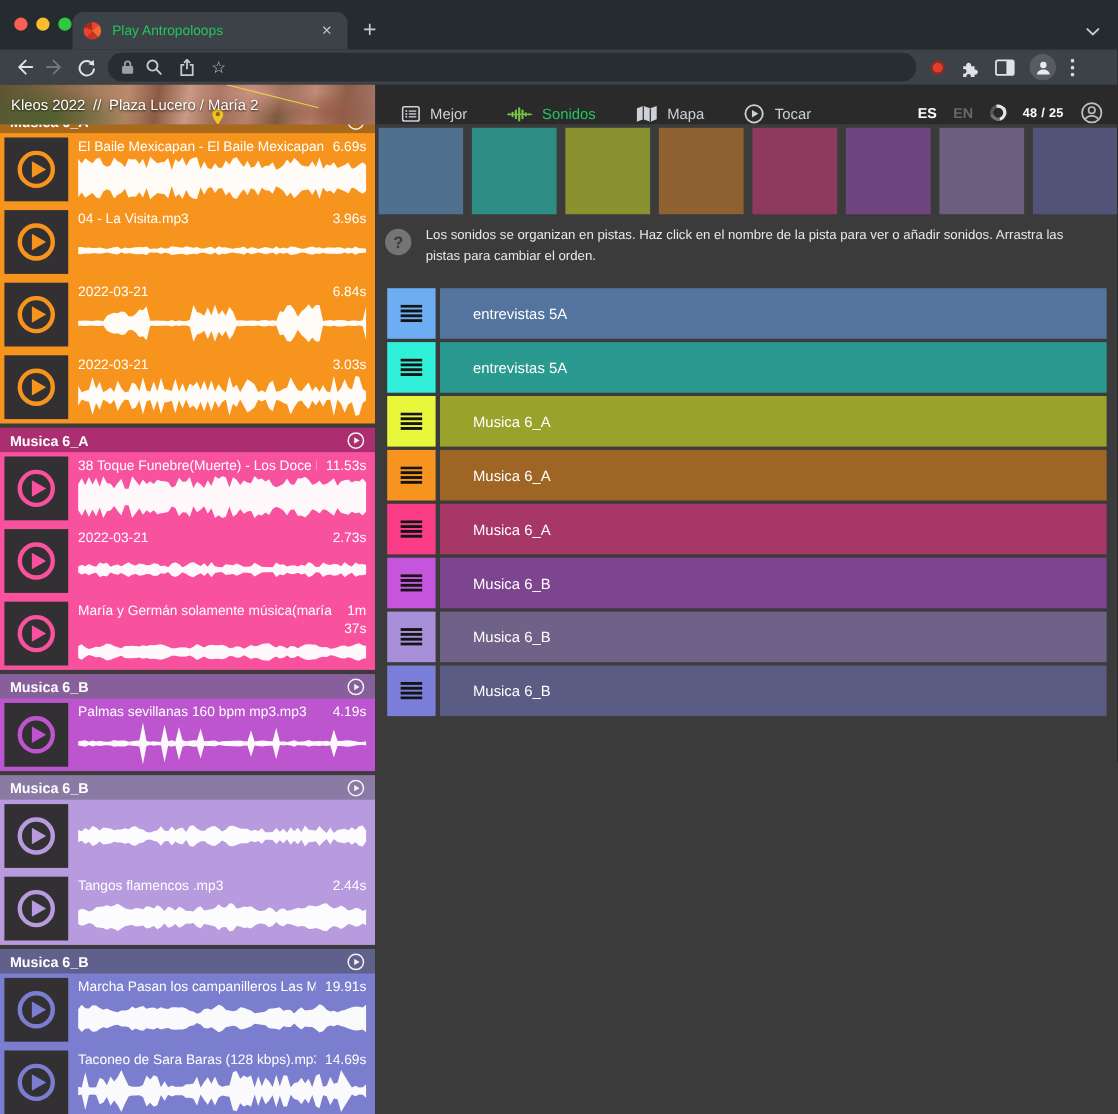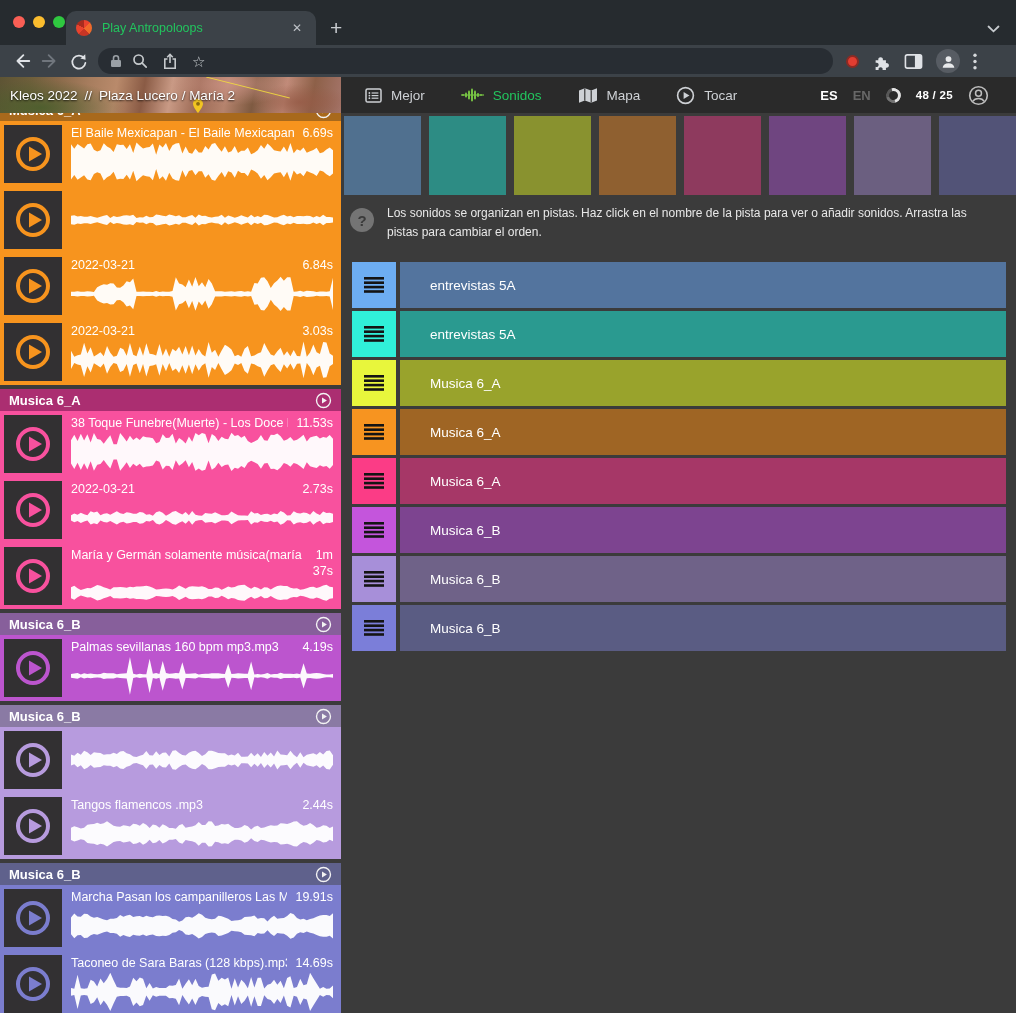--- a/index.html
+++ b/index.html
@@ -28,38 +28,38 @@
   .url{font-size:13px;margin-left:9px;white-space:nowrap;overflow:hidden;flex:1;}
   .url .host{color:#e8eaed;}.url .path{color:#9aa0a6;}
   .pill-icons{display:flex;align-items:center;gap:15px;margin-left:10px;}
   .ext-icons{display:flex;align-items:center;gap:13px;margin-left:13px;}
   .rec{width:13px;height:13px;border-radius:50%;background:#e23d31;border:2px solid #8d2a23;}
   .avatar{width:24px;height:24px;border-radius:50%;background:#575c63;display:flex;
           align-items:center;justify-content:center;}
   .star{color:#c6cacd;font-size:15px;line-height:1;}
 
   
-  .appheader{height:36px;background:#2a2a2a;display:flex;align-items:center;}
+  .appheader{height:36px;background:#2a2a2a;display:flex;align-items:flex-end;}
   .crumb{width:341px;height:36px;flex:none;position:relative;display:flex;align-items:center;
          padding-left:10px;overflow:hidden;
          background:
            radial-gradient(ellipse 120px 40px at 12% 85%, rgba(74,94,44,.9), rgba(74,94,44,0) 70%),
            radial-gradient(ellipse 90px 30px at 68% 20%, rgba(208,150,138,.7), rgba(208,150,138,0) 70%),
            radial-gradient(ellipse 70px 26px at 88% 70%, rgba(150,90,70,.8), rgba(150,90,70,0) 70%),
            linear-gradient(100deg,#5d5434 0%,#6e5f3b 9%,#8a6a4a 17%,#a77d5e 26%,#b98a6b 34%,
              #8a5b45 42%,#c99a85 50%,#9c6a55 58%,#b5836d 66%,#7e5a41 74%,#c08a78 83%,#8d6048 91%,#a5756a 100%);}
   .crumb-line{position:relative;color:#fff;font-size:13.5px;display:flex;gap:7px;align-items:center;
          text-shadow:0 1px 2px rgba(0,0,0,.8);white-space:nowrap;}
   .boundary{position:absolute;left:205px;top:10px;width:86px;border-top:1.6px solid rgba(244,222,60,.85);
          transform:rotate(14deg);}
   .pin{position:absolute;left:192px;top:21px;}
   .nav{display:flex;align-items:center;gap:36px;margin-left:24px;}
   .nav-item{display:flex;align-items:center;gap:9px;color:#ced1d5;font-size:13.5px;}
   .nav-item.active{color:#22c55e;}
-  .hdr-right{margin-left:auto;display:flex;align-items:center;gap:15px;padding-right:27px;}
+  .hdr-right{margin-left:auto;display:flex;align-items:center;gap:15px;padding-right:13px;}
   .lang-es{color:#fff;font-weight:700;font-size:13px;}
   .lang-en{color:#686868;font-weight:700;font-size:13px;}
   .spinner{width:15px;height:15px;border-radius:50%;flex:none;transform:rotate(30deg);
            border:3px solid rgba(255,255,255,.88);border-left-color:rgba(255,255,255,.22);
            border-bottom-color:rgba(255,255,255,.35);}
   .counter{color:#fff;font-size:11.5px;font-weight:700;letter-spacing:.3px;}
 
   
   .content{display:flex;height:900px;overflow:hidden;}
   .sidebar{width:341px;flex:none;background:#3b3b3b;overflow:hidden;}
@@ -267,20 +267,24 @@
             </div>
           </div>
           <div class="clip">
             <div class="clip-btn">
               <svg width="38" height="38" viewBox="0 0 38 38">
                 <circle cx="19" cy="19" r="15" fill="none" stroke="#F7941E" stroke-width="4"></circle>
                 <polygon points="15,11.5 28,19 15,26.5" fill="#F7941E"></polygon>
               </svg>
             </div>
             <div class="clip-main">
+              <div class="clip-head">
+                <span class="clip-name">04 - La Visita.mp3</span>
+                <span class="clip-dur">3.96s</span>
+              </div>
               <svg class="wave" viewBox="0 0 264 26" preserveAspectRatio="none">
                 <path d="M0.0,11.1 L3.3,10.9 L6.6,11.4 L9.9,11.2 L13.2,11.5 L16.5,11.5 L19.8,11.2 L23.1,11.6 L26.4,12.0 L29.7,11.5 L33.0,11.1 L36.3,10.8 L39.6,12.1 L42.9,11.2 L46.2,11.6 L49.5,11.4 L52.8,11.0 L56.1,10.9 L59.4,11.1 L62.7,10.6 L66.0,12.1 L69.3,11.8 L72.6,11.9 L75.9,11.1 L79.2,11.8 L82.5,11.6 L85.8,10.5 L89.1,10.8 L92.4,11.1 L95.7,11.3 L99.0,10.5 L102.3,10.9 L105.6,11.3 L108.9,10.9 L112.2,11.8 L115.5,11.8 L118.8,11.2 L122.1,10.8 L125.4,12.0 L128.7,10.5 L132.0,11.2 L135.3,11.1 L138.6,11.7 L141.9,11.9 L145.2,11.5 L148.5,11.4 L151.8,10.7 L155.1,12.0 L158.4,11.0 L161.7,11.4 L165.0,12.0 L168.3,11.5 L171.6,10.9 L174.9,11.4 L178.2,11.9 L181.5,10.7 L184.8,11.8 L188.1,11.2 L191.4,11.8 L194.7,10.6 L198.0,10.8 L201.3,11.3 L204.6,11.9 L207.9,11.8 L211.2,11.1 L214.5,10.7 L217.8,11.4 L221.1,11.1 L224.4,11.8 L227.7,11.2 L231.0,11.2 L234.3,11.3 L237.6,11.1 L240.9,11.2 L244.2,11.9 L247.5,11.2 L250.8,11.8 L254.1,10.7 L257.4,11.7 L260.7,11.7 L264.0,11.9 L264.0,14.1 L260.7,14.3 L257.4,14.3 L254.1,15.3 L250.8,14.2 L247.5,14.8 L244.2,14.1 L240.9,14.8 L237.6,14.9 L234.3,14.7 L231.0,14.8 L227.7,14.8 L224.4,14.2 L221.1,14.9 L217.8,14.6 L214.5,15.3 L211.2,14.9 L207.9,14.2 L204.6,14.1 L201.3,14.7 L198.0,15.2 L194.7,15.4 L191.4,14.2 L188.1,14.8 L184.8,14.2 L181.5,15.3 L178.2,14.1 L174.9,14.6 L171.6,15.1 L168.3,14.5 L165.0,14.0 L161.7,14.6 L158.4,15.0 L155.1,14.0 L151.8,15.3 L148.5,14.6 L145.2,14.5 L141.9,14.1 L138.6,14.3 L135.3,14.9 L132.0,14.8 L128.7,15.5 L125.4,14.0 L122.1,15.2 L118.8,14.8 L115.5,14.2 L112.2,14.2 L108.9,15.1 L105.6,14.7 L102.3,15.1 L99.0,15.5 L95.7,14.7 L92.4,14.9 L89.1,15.2 L85.8,15.5 L82.5,14.4 L79.2,14.2 L75.9,14.9 L72.6,14.1 L69.3,14.2 L66.0,13.9 L62.7,15.4 L59.4,14.9 L56.1,15.1 L52.8,15.0 L49.5,14.6 L46.2,14.4 L42.9,14.8 L39.6,13.9 L36.3,15.2 L33.0,14.9 L29.7,14.5 L26.4,14.0 L23.1,14.4 L19.8,14.8 L16.5,14.5 L13.2,14.5 L9.9,14.8 L6.6,14.6 L3.3,15.1 L0.0,14.9 Z" fill="#ffffff" fill-opacity="0.96"></path>
               </svg>
             </div>
           </div>
           <div class="clip">
             <div class="clip-btn">
               <svg width="38" height="38" viewBox="0 0 38 38">
                 <circle cx="19" cy="19" r="15" fill="none" stroke="#F7941E" stroke-width="4"></circle>
                 <polygon points="15,11.5 28,19 15,26.5" fill="#F7941E"></polygon>

